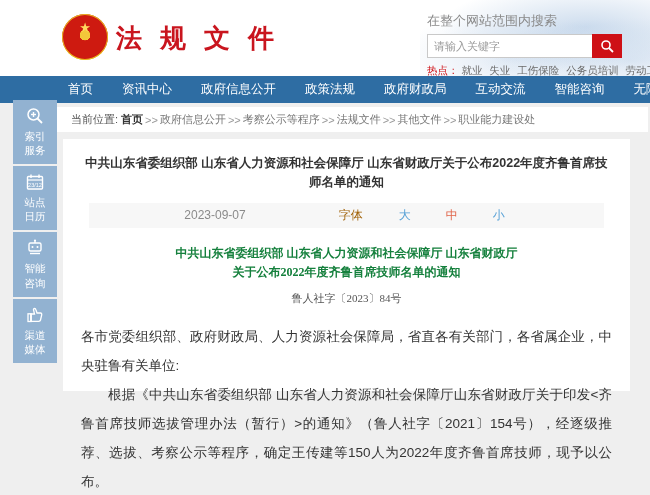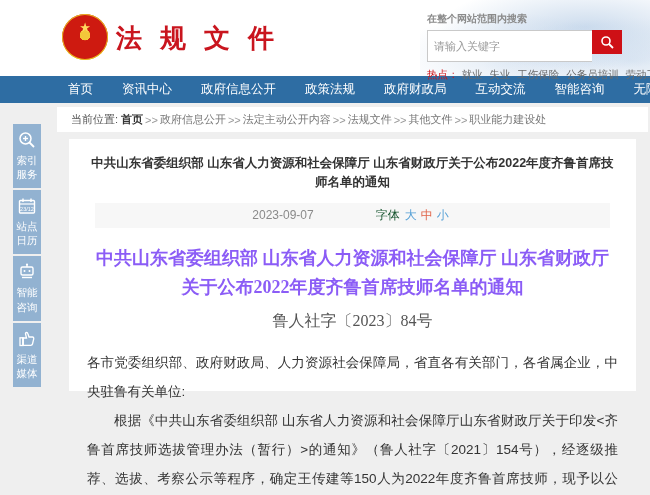--- a/index.html
+++ b/index.html
@@ -17,63 +17,63 @@
   .brand { position:absolute; left:62px; top:14px; display:flex; align-items:center; }
   .emblem { width:46px; height:46px; border-radius:50%; flex:0 0 auto; position:relative;
     background: radial-gradient(circle at 50% 46%, #f3c73a 0 15%, #ce1a10 16% 70%, #e9b51f 71% 86%, #ce1a10 87% 100%);
     box-shadow: 0 0 0 1px #e9b51f inset; }
   .emblem .star { position:absolute; left:0; right:0; top:7px; text-align:center; color:#ffd95e; font-size:13px; line-height:13px; }
   .brand-text { margin-left:8px; }
   .brand-line1 { color:#c9151e; font-weight:bold; font-size:14.5px; letter-spacing:1px; }
   .brand-line2 { color:#c9151e; font-weight:bold; font-size:26px; letter-spacing:18px; line-height:30px; margin-top:2px; white-space:nowrap; }
 
   .search-area { position:absolute; right:28px; top:12px; width:195px; z-index:2; }
-  .search-scope { color:#8a8a8a; font-size:10px; margin-bottom:4px;font-weight:bold; }
-  .search-row { display:flex; height:32px; }
+  .search-scope { color:#8a8a8a; font-size:13px; margin-bottom:4px; }
+  .search-row { display:flex; height:24px; }
   .search-input { flex:1; border:1px solid #c9c9c9; border-right:none; background:#fff;
     font-size:11px; padding:0 6px; color:#333; outline:none; font-family:inherit; }
   .search-input::placeholder { color:#999; }
   .search-btn { width:30px; height:24px; background:#ce1016; border:none; cursor:pointer;
     display:flex; align-items:center; justify-content:center; }
   .hot-row { margin-top:6px; font-size:10.5px; white-space:nowrap; }
   .hot-label { color:#ce1016; }
   .hot-link { color:#6a6a6a; margin-right:4px; text-decoration:none; cursor:pointer; }
 
   
   .nav { position:absolute; left:0; top:76px; width:650px; height:27px; background:#2e6da3;
     display:flex; align-items:center; padding-left:68px; }
   .nav-item { color:#fff; font-size:12.5px; margin-right:29px; cursor:pointer; white-space:nowrap; }
 
   
-  .side { position:absolute; left:13px; top:124px; width:28px; z-index:5; }
+  .side { position:absolute; left:13px; top:100px; width:44px; z-index:5; }
   .side-item { background:#92b2d1; margin-bottom:2px; padding:7px 2px 6px; text-align:center; cursor:pointer; }
   .side-item svg { display:block; margin:0 auto 4px; }
   .side-label { color:#fff; font-size:10.5px; line-height:1.35; display:inline-block; width:23px; word-break:break-all; }
 
   
   .crumb-bar { position:absolute; left:57px; top:107px; width:591px; height:25px; background:#fff;
     display:flex; align-items:center; padding-left:14px; font-size:11px; color:#777; white-space:nowrap; }
   .crumb-label { color:#555; margin-right:3px; }
   .crumb-home { color:#333; font-weight:bold; cursor:pointer; }
   .crumb-item { color:#777; cursor:pointer; }
   .crumb-sep { color:#999; margin:0 2px; }
 
   
-  .card { position:absolute; left:69px; top:139px; width:567px; height:252px; background:#fff; padding:0 18px; }
+  .card { position:absolute; left:63px; top:139px; width:567px; height:252px; background:#fff; padding:0 18px; }
   .list-title { text-align:center; font-weight:bold; font-size:12.5px; color:#333; padding-top:15px; line-height:1.5; }
-  .meta-bar { background:#f7f7f7; height:25px; margin:11px 8px 0; display:flex; align-items:center; justify-content:center; font-size:12px; }
+  .meta-bar { background:#f7f7f7; height:25px; margin:11px 8px 0; display:flex; align-items:center; justify-content:center; font-size:12px;gap:31px; }
   .meta-date { color:#8a8a8a; margin-right:62px; }
-  .meta-font-label { color:#14532d; margin-right:5px; }
+  .meta-font-label { color:#a16207; margin-right:5px; }
   .fs { cursor:pointer; margin-right:4px; }
   .fs-big, .fs-small { color:#56a0d6; }
   .fs-mid { color:#e0654a; }
 
-  .art-title { font-family:"Liberation Serif","DejaVu Serif",serif; font-weight:bold; font-size:18px;
-    color:#8b5cf6; text-align:center; line-height:1.65; margin-top:16px; }
-  .doc-no { font-family:"Liberation Serif","DejaVu Serif",serif; font-size:16px; color:#555;
+  .art-title { font-family:"Liberation Serif","DejaVu Serif",serif; font-weight:bold; font-size:12px;
+    color:#15803d; text-align:center; line-height:1.65; margin-top:16px; }
+  .doc-no { font-family:"Liberation Serif","DejaVu Serif",serif; font-size:11px; color:#555;
     text-align:center; margin-top:8px; }
   .body-text { margin-top:16px; font-size:13.5px; color:#333; line-height:2.15; text-align:justify; }
   .p-indent { text-indent:2em; }
 </style>
 </head>
 <body>
 
 <div class="header">
   <div class="watermark"></div>
 
@@ -160,21 +160,21 @@
     <span class="side-label">渠道媒体</span>
   </div>
 </div>
 
 <div class="crumb-bar">
   <span class="crumb-label">当前位置:</span>
   <span class="crumb-home">首页</span>
   <span class="crumb-sep">&gt;&gt;</span>
   <span class="crumb-item">政府信息公开</span>
   <span class="crumb-sep">&gt;&gt;</span>
-  <span class="crumb-item">法定主动公开内容</span>
+  <span class="crumb-item">考察公示等程序</span>
   <span class="crumb-sep">&gt;&gt;</span>
   <span class="crumb-item">法规文件</span>
   <span class="crumb-sep">&gt;&gt;</span>
   <span class="crumb-item">其他文件</span>
   <span class="crumb-sep">&gt;&gt;</span>
   <span class="crumb-item">职业能力建设处</span>
 </div>
 
 <div class="card">
   <div class="list-title">中共山东省委组织部 山东省人力资源和社会保障厅 山东省财政厅关于公布2022年度齐鲁首席技师名单的通知</div>

